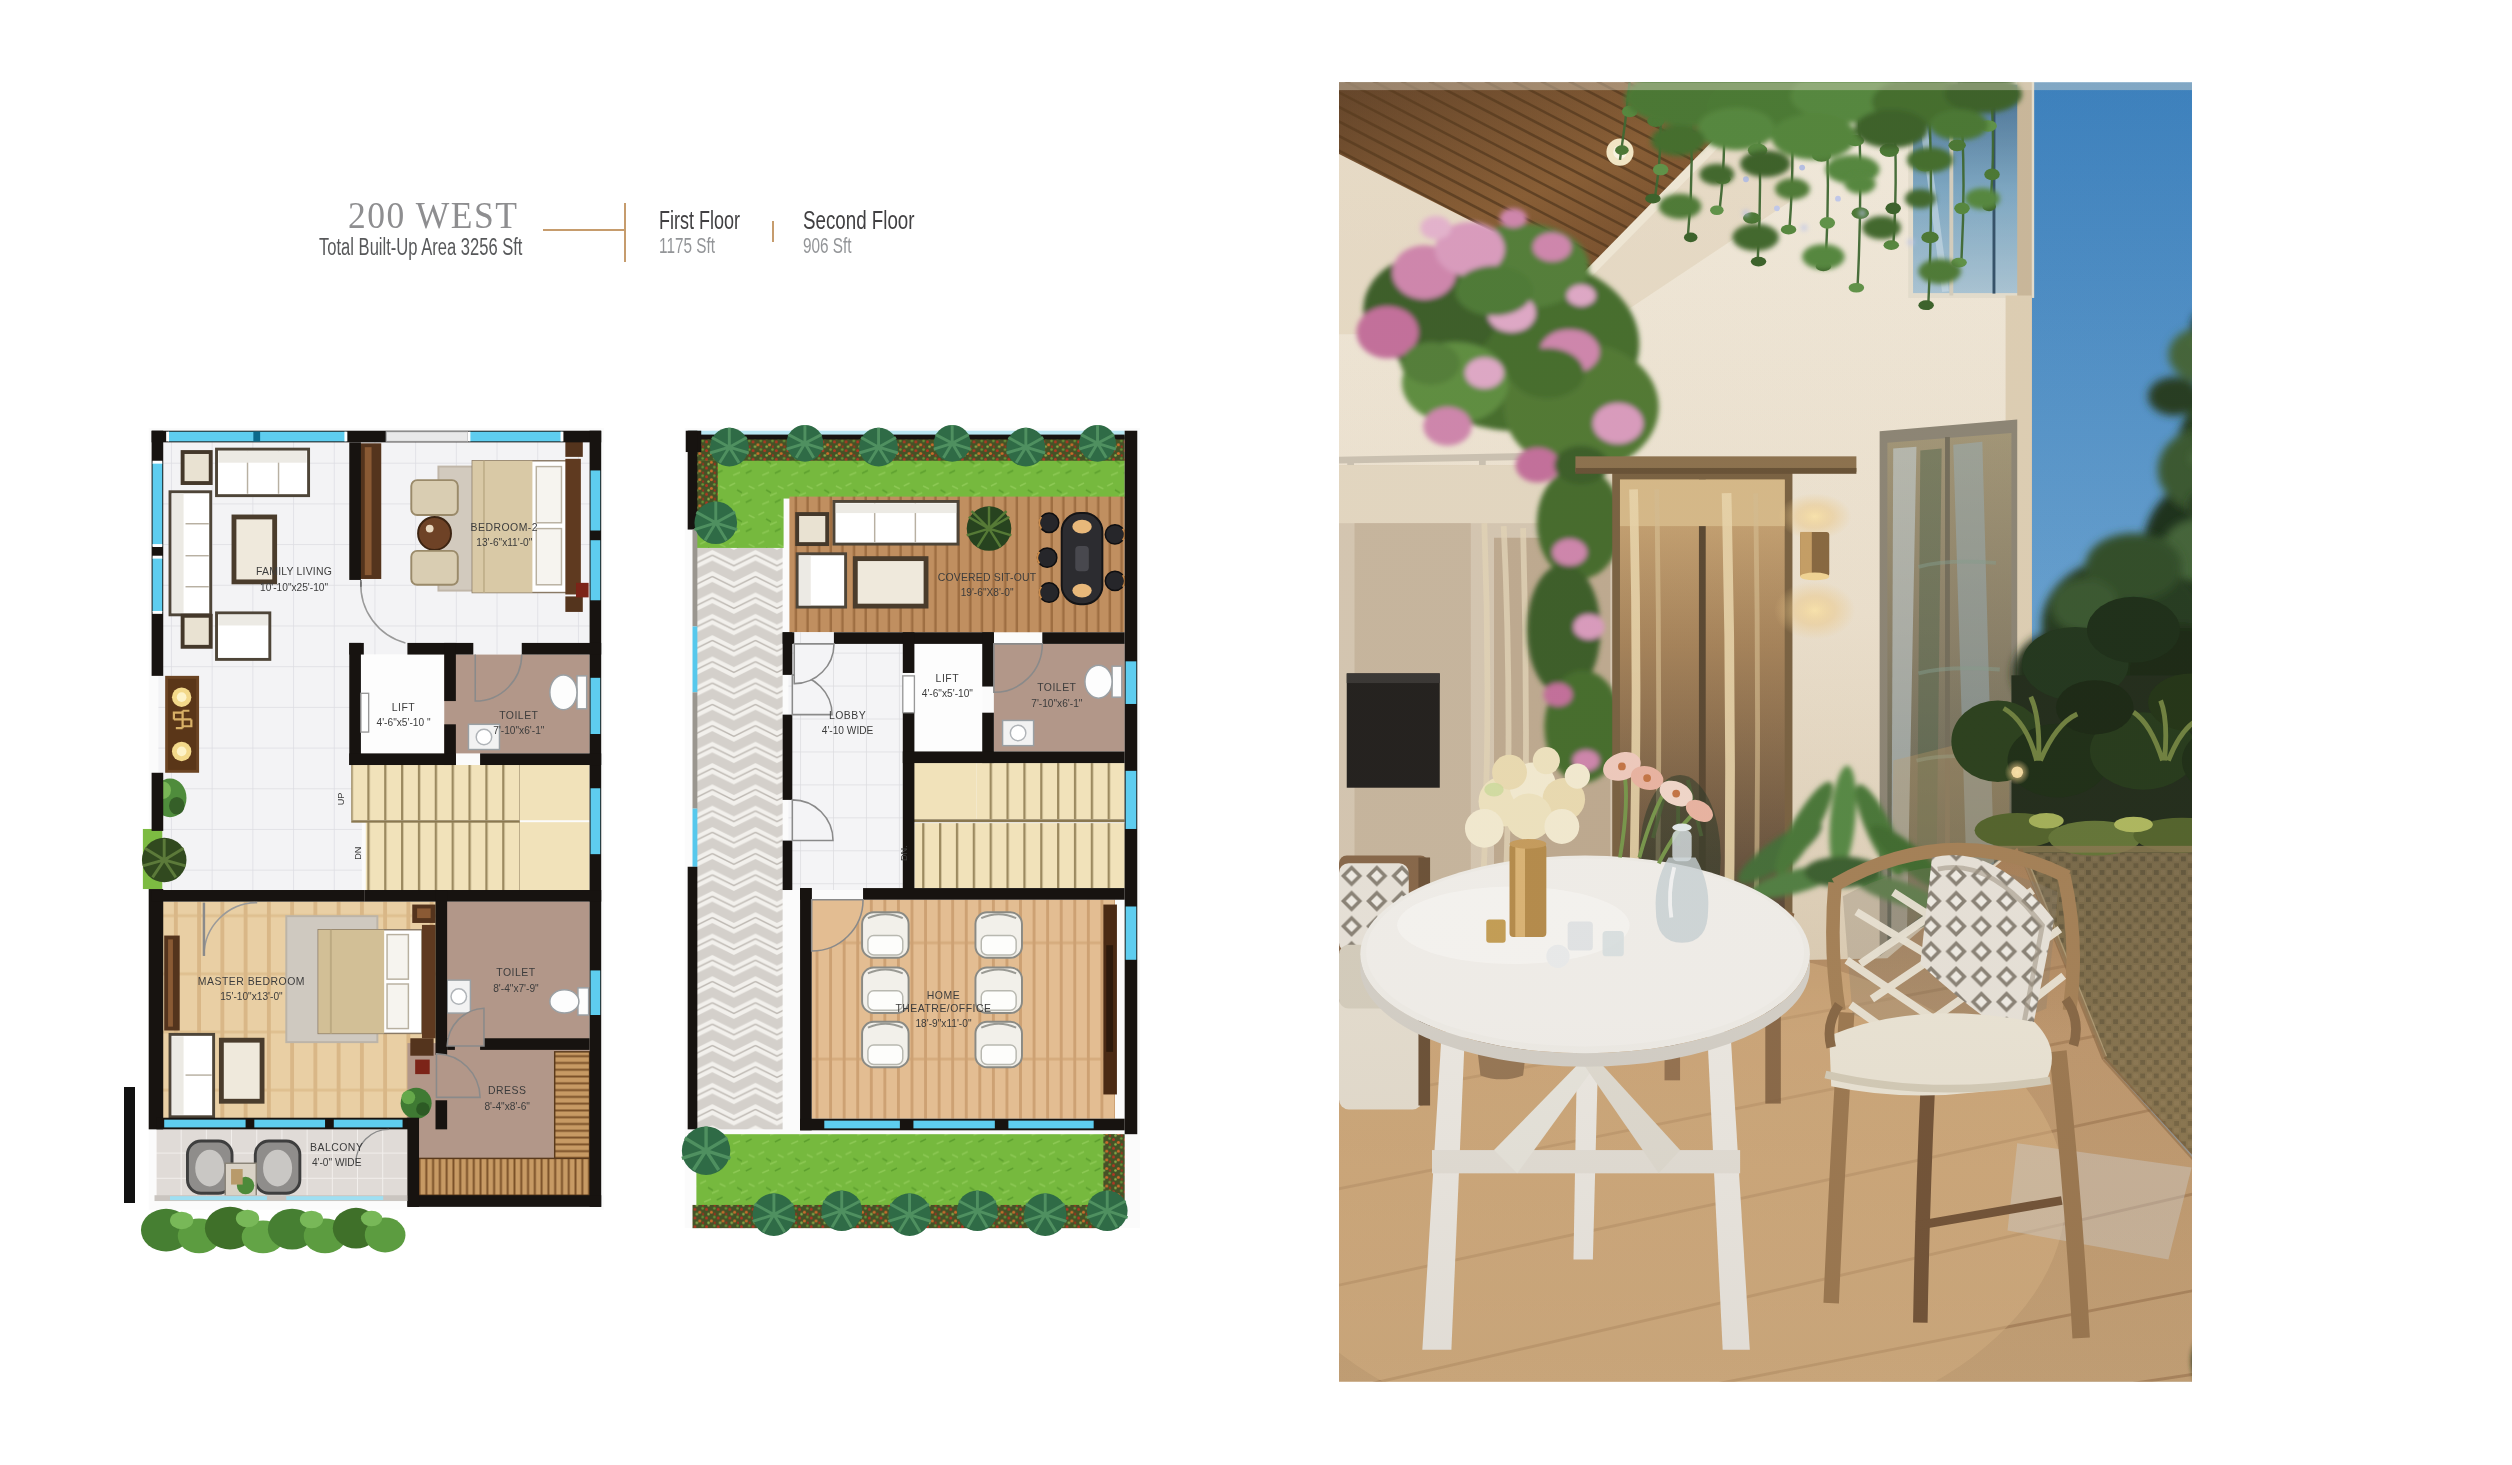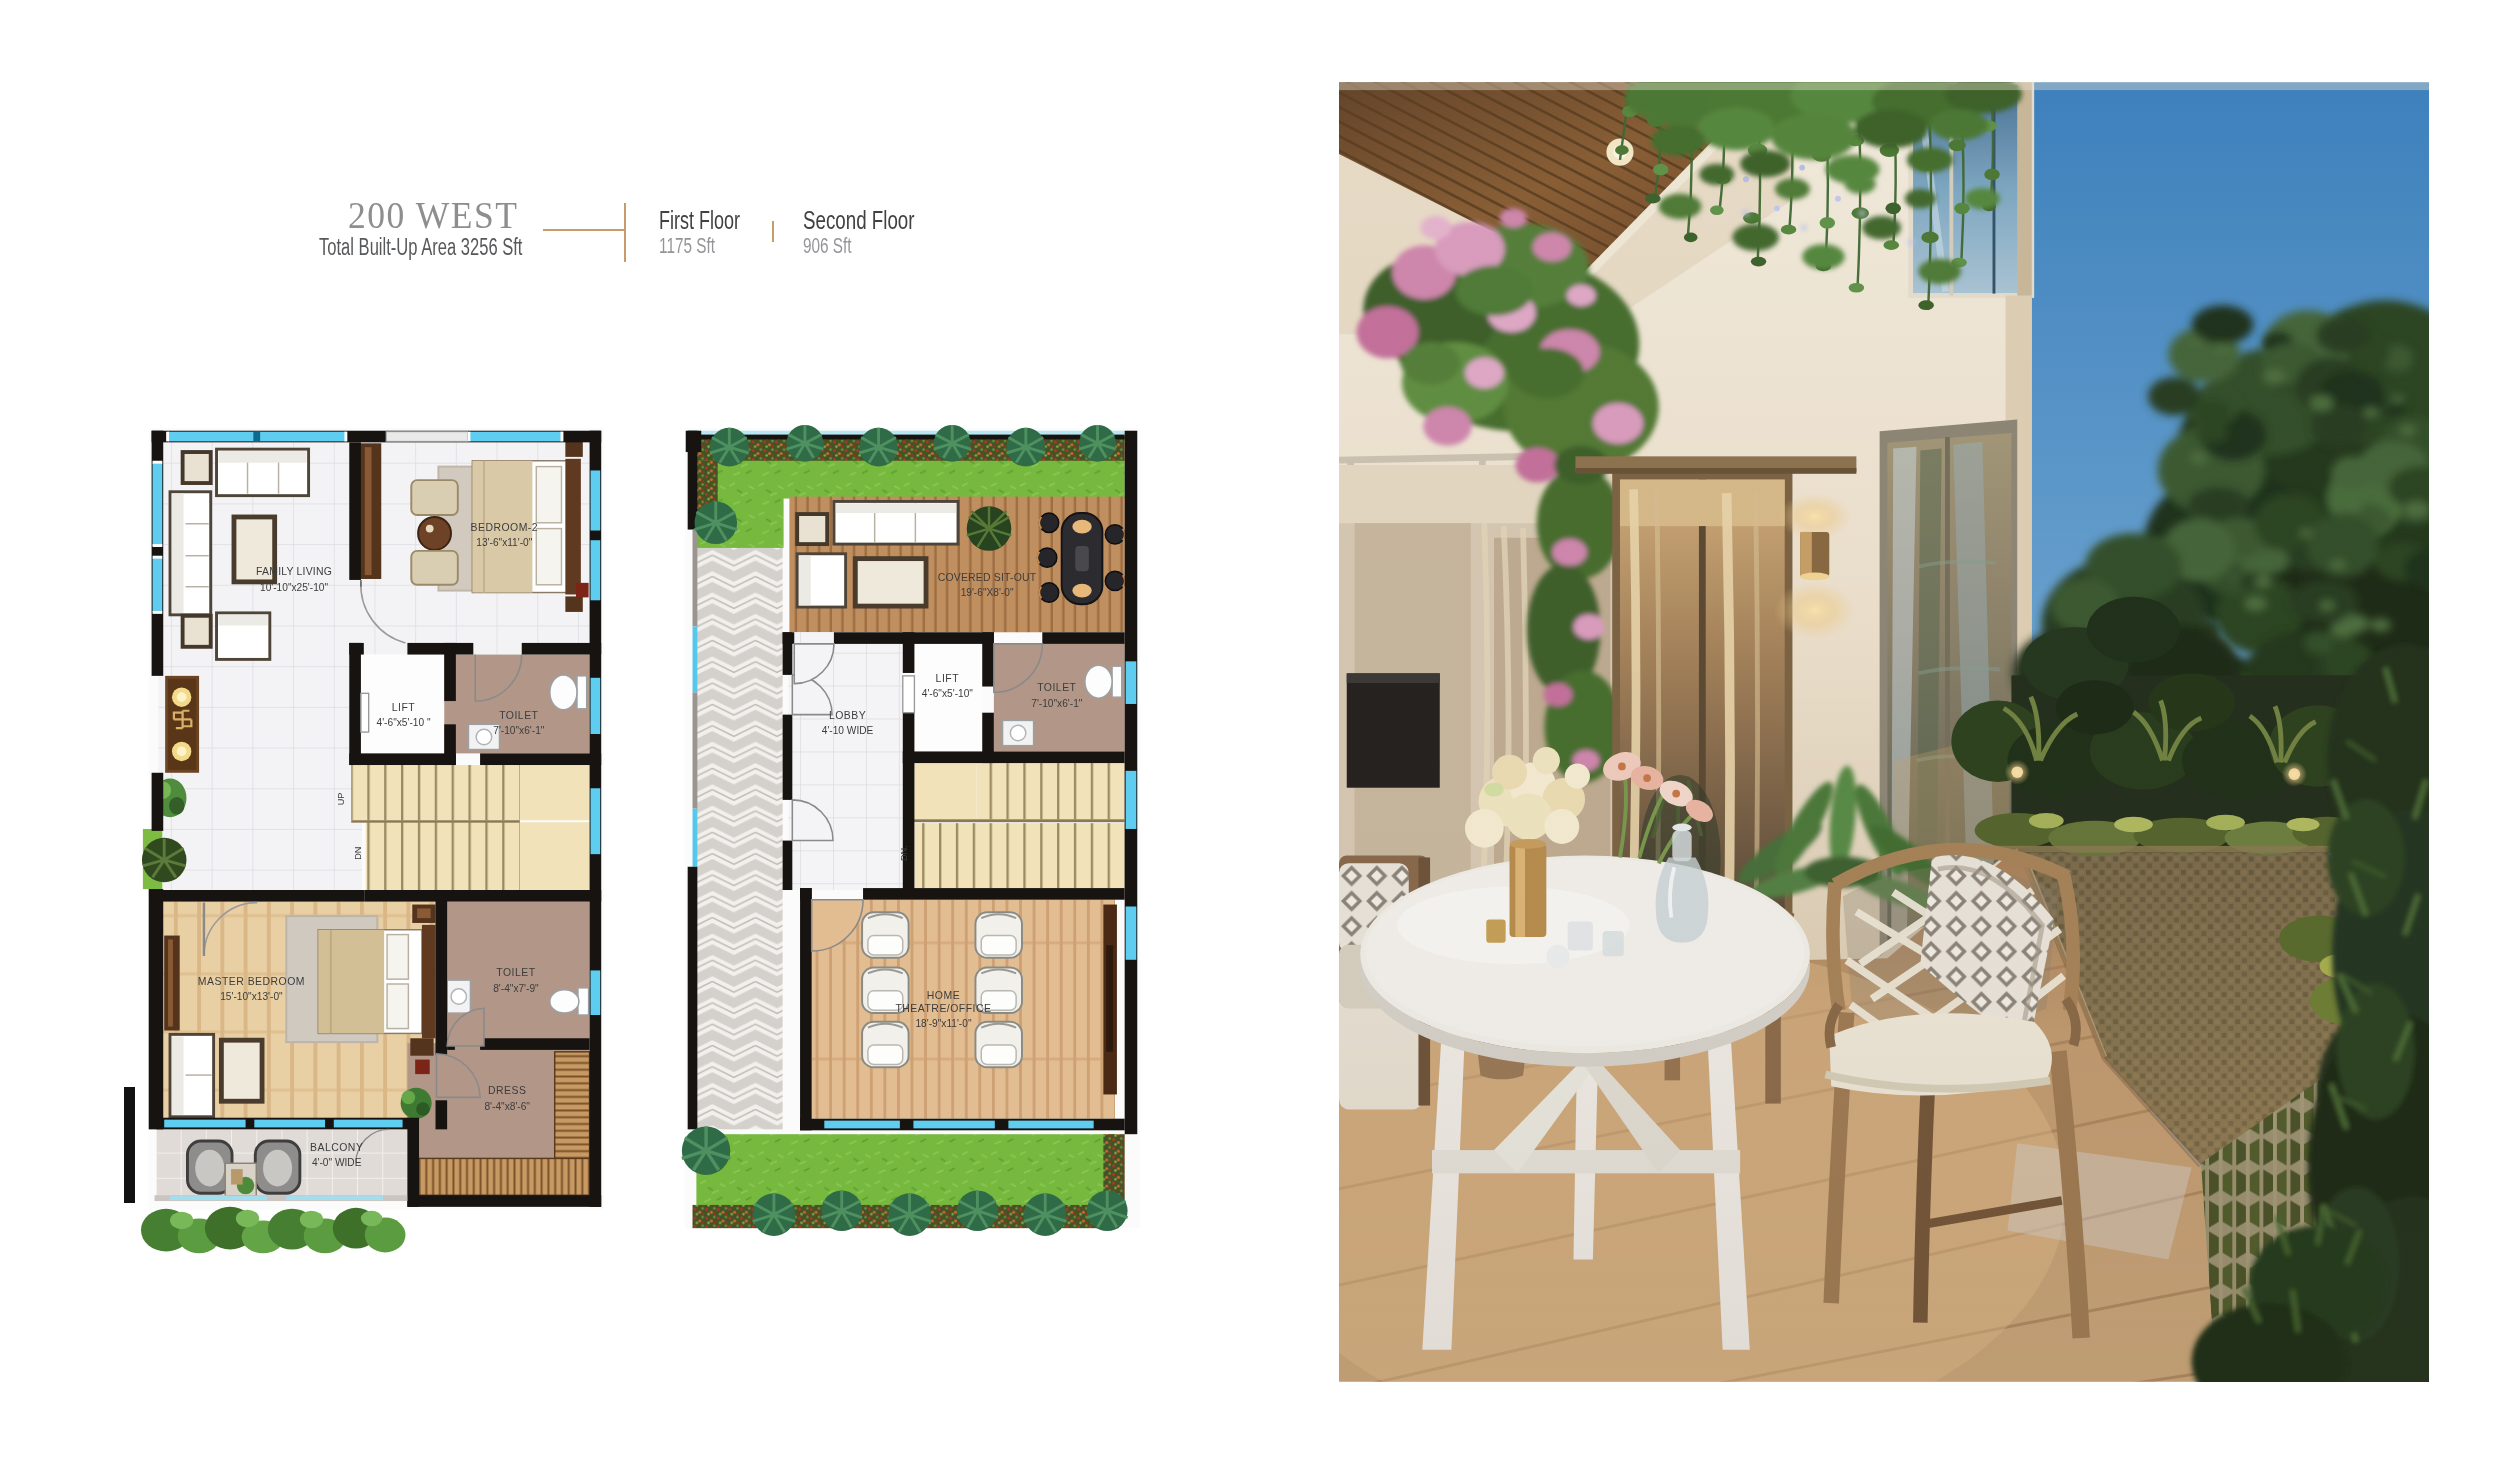--- a/index.html
+++ b/index.html
@@ -1,16 +1,16 @@
 <!DOCTYPE html>
 <html><head>
 <meta charset="utf-8">
 <style>
 html,body{margin:0;padding:0;background:#fff}
-.page{position:relative;width:2512px;height:1465px;background:#ffffff;overflow:hidden;font-family:"Liberation Sans",sans-serif}
+.page{position:relative;width:2192px;height:1465px;background:#ffffff;overflow:hidden;font-family:"Liberation Sans",sans-serif}
 .abs{position:absolute}
 svg text{font-family:"Liberation Sans",sans-serif}
 </style>
 </head>
 <body>
 <div class="page">
 
 <div class="abs" style="left:348px;top:197px;line-height:1;font-family:'Liberation Serif',serif;font-size:37px;color:#8e8e90;letter-spacing:1.6px;transform:scaleX(0.96);transform-origin:0 0;white-space:nowrap;">200 WEST</div>
 
 <div class="abs" style="left:319px;top:236px;line-height:1;font-size:23px;color:#57585a;transform:scaleX(0.72);transform-origin:0 0;white-space:nowrap;">Total Built-Up Area 3256 Sft</div>

